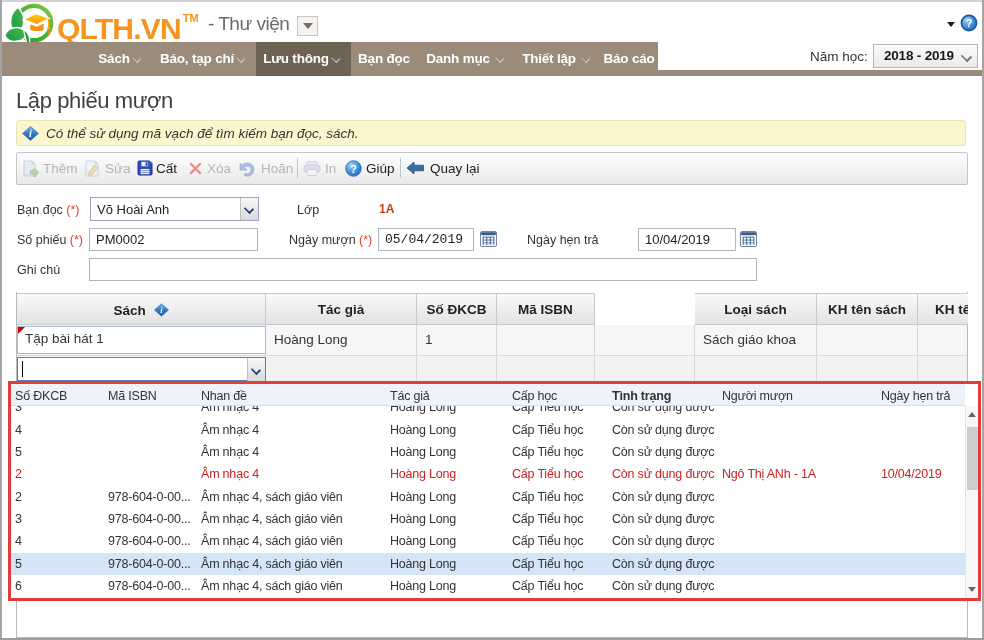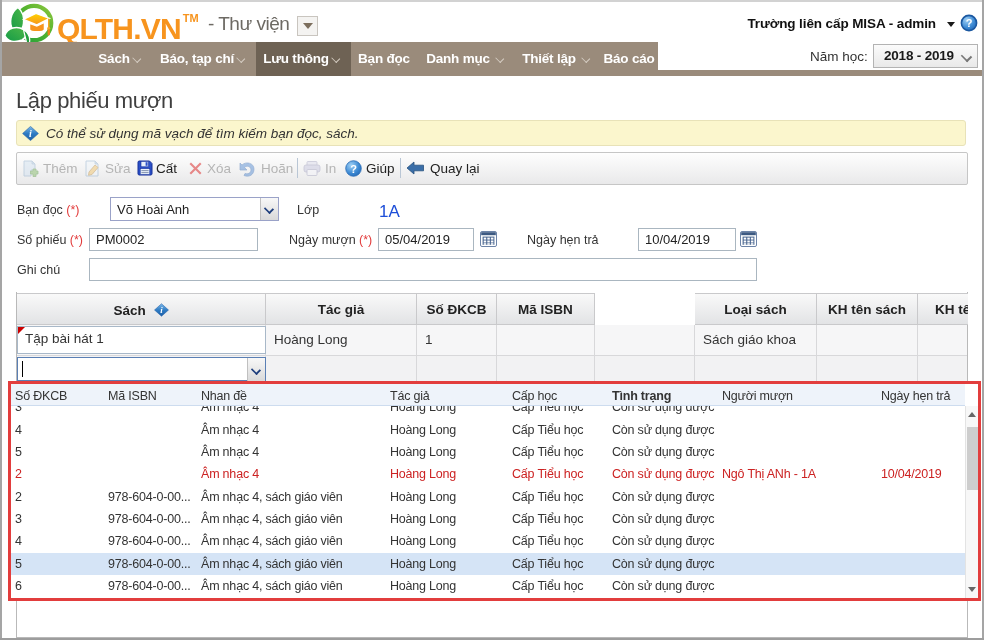--- a/index.html
+++ b/index.html
@@ -44,27 +44,27 @@
   #toolbar{left:16px;top:152px;width:952px;height:33px;background:linear-gradient(#fefefe,#e9e9ea);border:1px solid #c6c6c6;border-radius:2px;box-sizing:border-box;}
   .tbtxt{position:absolute;top:161px;font-size:13.5px;}
   .tben{color:#222;}
   .tbdis{color:#b5b5b5;}
   .tbsep{position:absolute;top:158px;width:1px;height:20px;background:#b9c6d5;}
 
   
   .lbl{position:absolute;font-size:12.5px;color:#333;}
   .lbl .req{color:#e23b3b;}
   .inp{position:absolute;background:#fff;border:1px solid #aab6c0;box-sizing:border-box;font-size:13px;color:#222;padding:0 0 0 6px;line-height:21px;}
-  #combo1{left:90px;top:197px;width:169px;height:24px;border:1px solid #9aa2c8;background:#fff;box-sizing:border-box;margin-left:20px;}
+  #combo1{left:90px;top:197px;width:169px;height:24px;border:1px solid #9aa2c8;background:#fff;box-sizing:border-box;}
   #combo1 .txt{position:absolute;left:6px;top:4px;font-size:13px;color:#222;}
   .dropbtn{position:absolute;right:0;top:0;width:17px;height:22px;background:linear-gradient(#f8f8f8,#d9d9d9);border-left:1px solid #c0c0c0;}
   .dropbtn .chv{position:absolute;left:4px;top:7px;width:7px;height:7px;}
   .chvmark{width:6px;height:6px;border-right:2.4px solid #1d3d7c;border-bottom:2.4px solid #1d3d7c;transform:rotate(45deg) scale(1,.8);}
   #lop-lbl{left:297px;top:203px;}
-  #lop-val{left:379px;top:202px;font-size:17px;font-weight:normal;color:#1d4ed8;}
+  #lop-val{left:379px;top:202px;font-size:12px;font-weight:bold;color:#c2410c;}
 
   .calbtn{position:absolute;width:19px;height:18px;}
 
   
   #grid{left:16px;top:292px;width:952px;height:346px;border-left:1px solid #b9b9b9;border-right:1px solid #b9b9b9;border-bottom:1px solid #b9b9b9;box-sizing:border-box;background:#fff;}
   .ghead{position:absolute;top:293px;height:32px;background:linear-gradient(#f9f9f9,#e2e3e5);border:1px solid #c9c9cb;border-left:none;box-sizing:border-box;text-align:center;font-size:13.5px;font-weight:bold;color:#222;line-height:31px;}
   .gcell{position:absolute;height:31px;border-right:1px solid #d8d8da;border-bottom:1px solid #d8d8da;box-sizing:border-box;font-size:13.5px;color:#333;line-height:30px;padding-left:8px;}
   .grow1{background:#f6f6f7;top:325px;}
   .grow2{background:#f2f2f3;top:356px;height:25px;}
 
@@ -113,21 +113,20 @@
         <circle cx="44.7" cy="25.2" r="1.5" fill="#f5a623"></circle>
         <path d="M43.5,26.5 L46,26.5 L45.8,32.2 L43.7,32.2 Z" fill="#f08018"></path>
       </g>
     </svg>
   </div>
   <div class="abs" id="brand">QLTH.VN<sup>TM</sup></div>
   <div class="abs" id="unit">- Thư viện</div>
   <div class="abs" id="unitbtn">
       <div class="tri"></div>
     </div>
-  <div class="abs" id="user">Trường liên cấp MISA - admin</div>
   <div class="abs" id="usercaret"></div>
   <div class="abs" id="help1">
     <svg width="18" height="18" viewBox="0 0 18 18">
       <defs>
           <radialGradient id="hg" cx="0.35" cy="0.3" r="0.9">
         <stop offset="0" stop-color="#9fd0f5"></stop>
             <stop offset="0.55" stop-color="#3d8ad4"></stop>
             <stop offset="1" stop-color="#1c5fae"></stop>
       </radialGradient>
         </defs>
@@ -262,21 +261,21 @@
           <div class="chvmark"></div>
         </div>
       </div>
     </div>
   <div class="lbl" id="lop-lbl">Lớp</div>
   <div class="abs" id="lop-val">1A</div>
 
   <div class="lbl" style="left:17px;top:233px;">Số phiếu <span class="req">(*)</span></div>
   <div class="inp" style="left:89px;top:228px;width:169px;height:23px;line-height:21px;">PM0002</div>
   <div class="lbl" style="left:289px;top:233px;text-align:center;">Ngày mượn <span class="req">(*)</span></div>
-  <div class="inp" style="left:378px;top:228px;width:96px;height:23px;">05/04/2019</div>
+  <div class="inp" style="left:378px;top:228px;width:96px;height:23px;font-family:Liberation Mono, monospace;">05/04/2019</div>
   <div class="calbtn" style="left:480px;top:231px;" id="cal1"><svg width="17" height="16" viewBox="0 0 17 16">
       <rect x="0.5" y="0.5" width="16" height="15" rx="1.5" fill="#fff" stroke="#6d84a8" stroke-width="1"></rect>
       <rect x="1.2" y="1.2" width="14.6" height="3" fill="#3d5a82"></rect>
       <rect x="2.6" y="5.6" width="11.8" height="8.2" fill="#4a6690"></rect>
       <g fill="#fff">
         <rect x="3.7" y="6.6" width="2.5" height="2"></rect>
           <rect x="7.3" y="6.6" width="2.5" height="2"></rect>
           <rect x="10.9" y="6.6" width="2.5" height="2"></rect>
         <rect x="3.7" y="9.5" width="2.5" height="2"></rect>
           <rect x="7.3" y="9.5" width="2.5" height="2"></rect>

